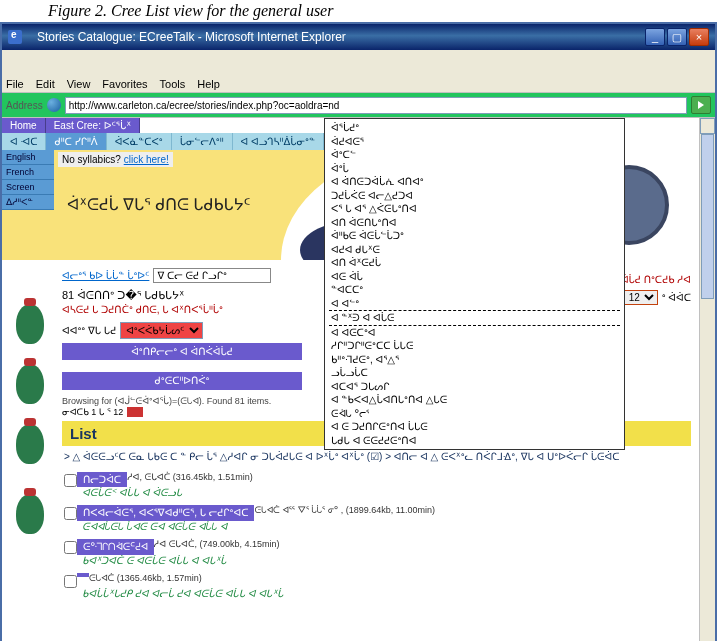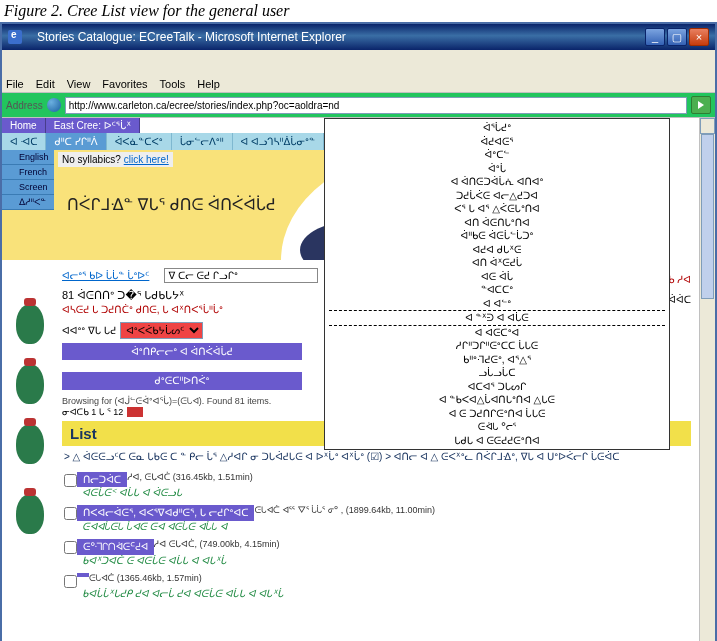--- a/index.html
+++ b/index.html
@@ -1,17 +1,17 @@
 <!DOCTYPE html>
 <html><head>
 <meta charset="utf-8">
 <style>
   * { margin: 0; padding: 0; box-sizing: border-box; }
   body { font-family: Verdana, Arial, sans-serif; font-size: 11px; background: #fff; width: 717px; }
-  .caption { font-family: Georgia, serif; font-style: italic; font-size: 16px; padding: 2px 4px; color: #000; }
+  .caption { font-family: Georgia, serif; font-style: italic; font-size: 16px; padding: 2px 4px; color: #000; margin-left: 44px; }
   .ie-window { border: 2px solid #4a6da7; background: #ece9d8; position: relative; }
   .titlebar { background: linear-gradient(to bottom, #0a246a 0%, #3a6ea5 45%, #0a246a 100%); color: #fff; font-size: 12px; padding: 4px 6px; display: flex; align-items: center; justify-content: space-between; }
   .titlebar .title { display: flex; align-items: flex-end; gap: 15px; }
   .titlebar .e-icon { width: 14px; height: 14px; background: #3b6ecc; border-radius: 2px; display: inline-block; position: relative; }
   .titlebar .e-icon::after { content: "e"; font-weight: bold; font-size: 10px; color: #fff; position: absolute; left: 3px; top: -1px; }
   .win-controls { display: flex; gap: 2px; }
   .win-btn { width: 20px; height: 18px; background: linear-gradient(to bottom, #7ba4e0, #3361b4); border: 1px solid #0a246a; border-radius: 2px; color: #fff; font-size: 11px; display: flex; align-items: center; justify-content: center; cursor: pointer; }
   .win-btn.close { background: linear-gradient(to bottom, #e88060, #c73c0d); border-color: #a02b00; }
   .menubar { background: #ece9d8; font-size: 11px; padding: 2px 4px; display: flex; gap: 12px; border-bottom: 1px solid #c0c0c0; }
   .menubar span { cursor: default; margin-top: 26px; }
@@ -38,28 +38,28 @@
   .tabs .tab.active { background: #5a9bd4; color: #fff; }
 
   .banner { position: relative; height: 110px; background: #f9e27a; overflow: hidden; }
   .banner .curve-white { position: absolute; right: 0; bottom: 0; width: 60%; height: 100%; background: #fff; border-top-left-radius: 200px 150px; }
   .banner .curve-navy { position: absolute; right: 40%; bottom: -20px; width: 120px; height: 60px; background: #2a3560; border-radius: 50%; }
   .banner .logo-circle { position: absolute; right: 30px; top: 15px; width: 80px; height: 80px; border-radius: 50%; background: #5a6b8c; border: 4px solid #3a4560; }
   .syl-prompt { position: absolute; left: 56px; top: 2px; background: #eee; padding: 2px 4px; font-size: 10px; }
   .syl-prompt a { color: #06c; }
 
   .side-btns { position: absolute; left: 0; top: 0; display: flex; flex-direction: column; }
-  .side-btns .sbtn { background: #5a9bd4; color: #003; padding: 2px 17px; font-size: 9px; border-bottom: 1px solid #3a7bb4; cursor: pointer; width: 52px; }
+  .side-btns .sbtn { background: #5a9bd4; color: #003; padding: 2px 4px; font-size: 9px; border-bottom: 1px solid #3a7bb4; cursor: pointer; width: 52px; }
 
   .banner-title { position: absolute; left: 65px; top: 45px; font-size: 16px; color: #222; font-family: 'Arial Unicode MS', Arial; }
 
   .body-area { padding: 8px 8px 8px 60px; position: relative; }
   .search-row { display: flex; align-items: center; gap: 4px; margin-bottom: 6px; }
   .search-row a { color: #06c; font-size: 10px; text-decoration: underline; }
-  .search-row input { border: 1px solid #888; font-size: 10px; padding: 1px 3px; width: 154px; margin-left: 11px; }
+  .search-row input { border: 1px solid #888; font-size: 10px; padding: 1px 3px; width: 118px; }
 
   .result-head { font-size: 11px; margin-bottom: 2px; }
   .red-line { color: #b00000; font-size: 10px; margin-bottom: 6px; white-space: nowrap; overflow: hidden; }
 
   .sort-row { display: flex; align-items: center; gap: 4px; font-size: 10px; margin-bottom: 4px; }
   .sort-row select { border: 1px solid #7f9db9; font-size: 10px; padding: 1px; background: #ef4444; }
   .action-btns { display: flex; flex-direction: column; gap: 12px; margin-bottom: 6px; width: 240px;}
   .action-btns .abtn { background: #6a5acd; color: #fff; font-size: 10px; padding: 3px 8px; text-align: center; cursor: pointer; }
 
   .browsing { font-size: 9px; color: #444; }
@@ -69,31 +69,31 @@
   .list-hdr { background: #f2e04a; color: #1a3560; font-size: 15px; font-weight: bold; padding: 4px 8px; }
   .listing { padding: 4px 2px; font-size: 10px; }
   .listing .summary { color: #1a3560; line-height: 1.4; margin-bottom: 8px; }
   .item { display: flex; align-items: flex-start; margin-bottom: 6px; flex-wrap: wrap;}
   .item input[type=checkbox] { margin-top: 2px; }
   .item .title-btn { background: #6a5acd; color: #fff; padding: 2px 6px; font-size: 10px; cursor: pointer; white-space: nowrap; }
   .item .meta { font-size: 9px; color: #333; }
   .item .desc { width: 100%; font-style: italic; color: #228b44; font-size: 10px; padding-left: 18px; }
 
   .per-page { position: absolute; right: 8px; top: 172px; display: flex; align-items: center; gap: 4px; font-size: 10px; }
-  .per-page select { font-size: 10px; border: 3px solid #c2410c; }
+  .per-page select { font-size: 10px; border: 1px solid #c2410c; }
   .red-right { position: absolute; right: 8px; top: 156px; color: #b00000; font-size: 10px; }
 
   
   .deco { position: absolute; left: 8px; width: 40px; height: 52px; }
   .deco .body { width: 28px; height: 40px; background: #2a7a4a; border-radius: 50% 50% 45% 45%; margin: 6px auto 0; position: relative; }
   .deco .body::before { content: ""; position: absolute; top: -6px; left: 8px; width: 12px; height: 8px; background: #b33; border-radius: 3px; }
   .deco1 { top: 180px; } .deco2 { top: 240px; } .deco3 { top: 300px; } .deco4 { top: 370px; }
 
   
-  .dropdown-overlay { position: absolute; left: 322px; top: 0; width: 346px; background: #fff; border: 1px solid #333; font-size: 10px; line-height: 1.35; padding: 2px 4px; z-index: 50; max-height: 430px; overflow: hidden; text-align: center; }
+  .dropdown-overlay { position: absolute; left: 322px; top: 0; width: 301px; background: #fff; border: 1px solid #333; font-size: 10px; line-height: 1.35; padding: 2px 4px; z-index: 50; max-height: 430px; overflow: hidden; }
   .dropdown-overlay .opt { white-space: nowrap; cursor: default; padding: 0 2px; }
   .dropdown-overlay .opt.sel { background: #fff; color: #000; border-top: 1px dashed #000; border-bottom: 1px dashed #000;}
 </style>
 </head>
 <body>
 
 <div class="caption">Figure 2. Cree List view for the general user</div>
 
 <div class="ie-window">
   <div class="titlebar">
@@ -148,21 +148,21 @@
           <div class="sbtn">Screen</div>
           <div class="sbtn">ᐃᓱᐦᐸᓐ</div>
         </div>
         <div class="syl-prompt">
           <span>No syllabics?</span>
           <a href="#">click here!</a>
         </div>
         <div class="curve-white"></div>
         <div class="curve-navy"></div>
         <div class="logo-circle"></div>
-        <div class="banner-title">ᑎᐹᒋᒧᐎᓐ ᐁᒐᕐ ᑯᑎᕮ ᐋᑎᐹᐋᒑᕍ</div>
+        <div class="banner-title">ᐋᕽᕮᕍᒑ ᐁᒐᕐ ᑯᑎᕮ ᒐᑯᑲᒐᔭᑦ</div>
       </div>
 
       <div class="deco deco1">
           <div class="body"></div>
         </div>
       <div class="deco deco2">
           <div class="body"></div>
         </div>
       <div class="deco deco3">
           <div class="body"></div>
@@ -252,22 +252,22 @@
           <div class="opt">ᐊᕮ ᐋᒑ</div>
           <div class="opt">ᓐᐊᑕᑕᐤ</div>
           <div class="opt">ᐊ ᐊᓪᐤ</div>
           <div class="opt sel">ᐊ ᓐᕽᕭ ᐊ ᐊᒑᕮ</div>
           <div class="opt">ᐊ ᐊᕮᑕᐤᐊ</div>
           <div class="opt">ᓱᒋᐦᑐᒋᐦᕮᐤᑕᑕ ᒑᒐᕮ</div>
           <div class="opt">ᑲᐦᐤᒬᕍᕮᐤ, ᐊᕐ△ᕐ</div>
           <div class="opt">ᓗᒑᓗᒑᑕ</div>
           <div class="opt">ᐊᑕᐊᕐ ᑐᒐᔕᒋ</div>
           <div class="opt">ᐊ ᓐᑲᐸᐊ△ᒑᐊᑎᒐᐤᑎᐊ △ᒐᕮ</div>
+          <div class="opt">ᕮᐋᒐ ᐤᓕᕐ</div>
           <div class="opt">ᐊ ᕮ ᑐᕍᑎᒋᕮᐤᑎᐊ ᒑᒐᕮ</div>
-          <div class="opt">ᕮᐋᒐ ᐤᓕᕐ</div>
           <div class="opt">ᒐᑯᒐ ᐊ ᕮᕮᕍᕍᕮᐤᑎᐊ</div>
         </div>
 
     </div>
 
     <div class="scrollbar-v">
       <div class="arrow up"></div>
       <div class="thumb"></div>
       <div class="arrow down"></div>
     </div>

